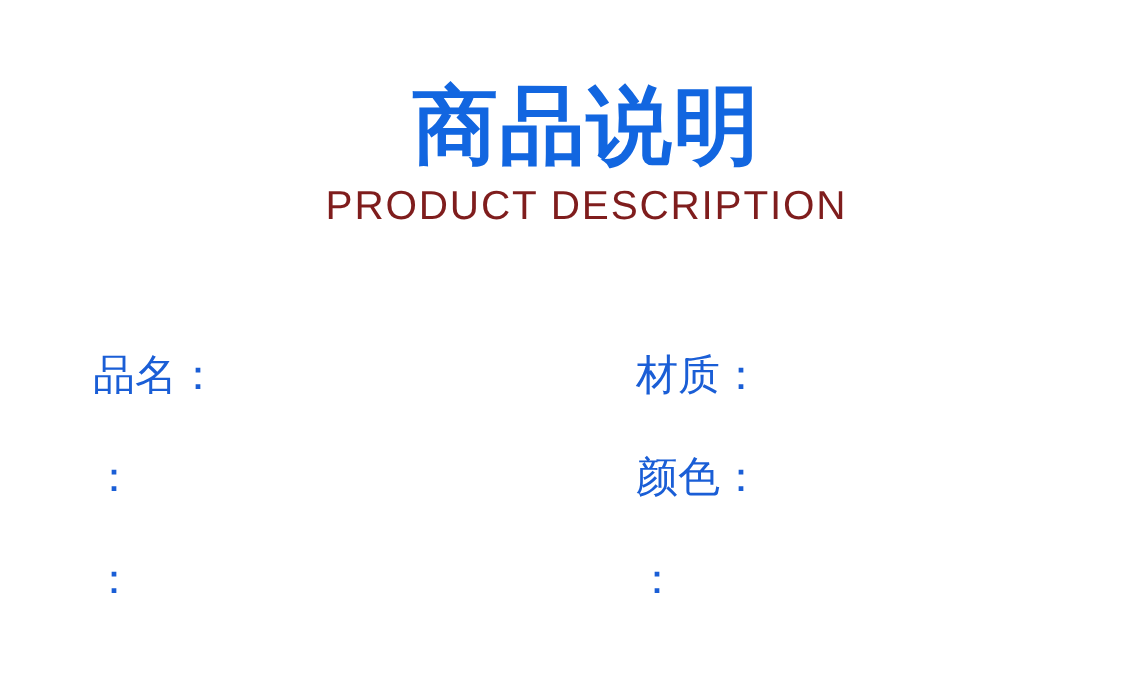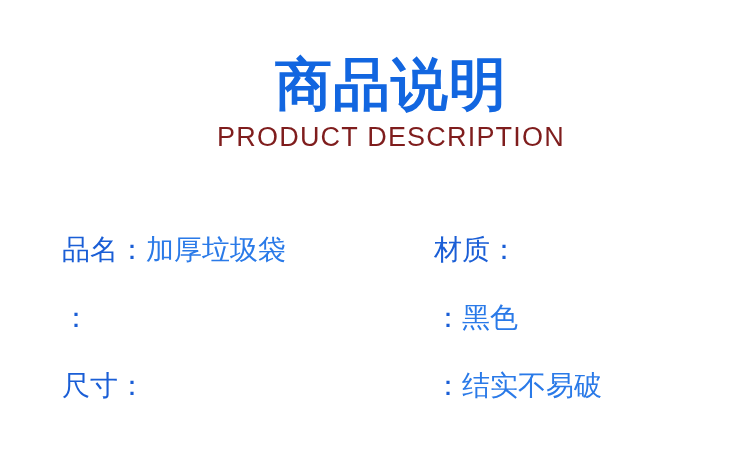--- a/index.html
+++ b/index.html
@@ -72,21 +72,21 @@
     font-size: 28px;
     line-height: 34px;
     white-space: nowrap;
   }
 
   .spec-item.col-left {
     left: 62px;
   }
 
   .spec-item.col-right {
-    left: 434px;
+    left: 424px;
   }
 
   .spec-label {
     color: #1a5ed6;
     font-weight: 500;
   }
 
   .spec-sep {
     color: #1a5ed6;
     font-weight: 500;
@@ -105,43 +105,40 @@
     <div class="title">商品说明</div>
     <div class="subtitle">PRODUCT DESCRIPTION</div>
   </div>
 
   <div class="specs">
 
     <div class="spec-row">
       <div class="spec-item col-left">
         <span class="spec-label">品名</span>
         <span class="spec-sep">：</span>
-        <span class="spec-value">加厚垃圾袋</span>
       </div>
       <div class="spec-item col-right">
         <span class="spec-label">材质</span>
         <span class="spec-sep">：</span>
       </div>
     </div>
 
     <div class="spec-row">
       <div class="spec-item col-left">
         <span class="spec-sep">：</span>
       </div>
       <div class="spec-item col-right">
+        <span class="spec-label">颜色</span>
         <span class="spec-sep">：</span>
-        <span class="spec-value">黑色</span>
       </div>
     </div>
 
     <div class="spec-row">
       <div class="spec-item col-left">
-        <span class="spec-label">尺寸</span>
         <span class="spec-sep">：</span>
       </div>
       <div class="spec-item col-right">
         <span class="spec-sep">：</span>
-        <span class="spec-value">结实不易破</span>
       </div>
     </div>
 
   </div>
 </div>
 
 </body></html>

